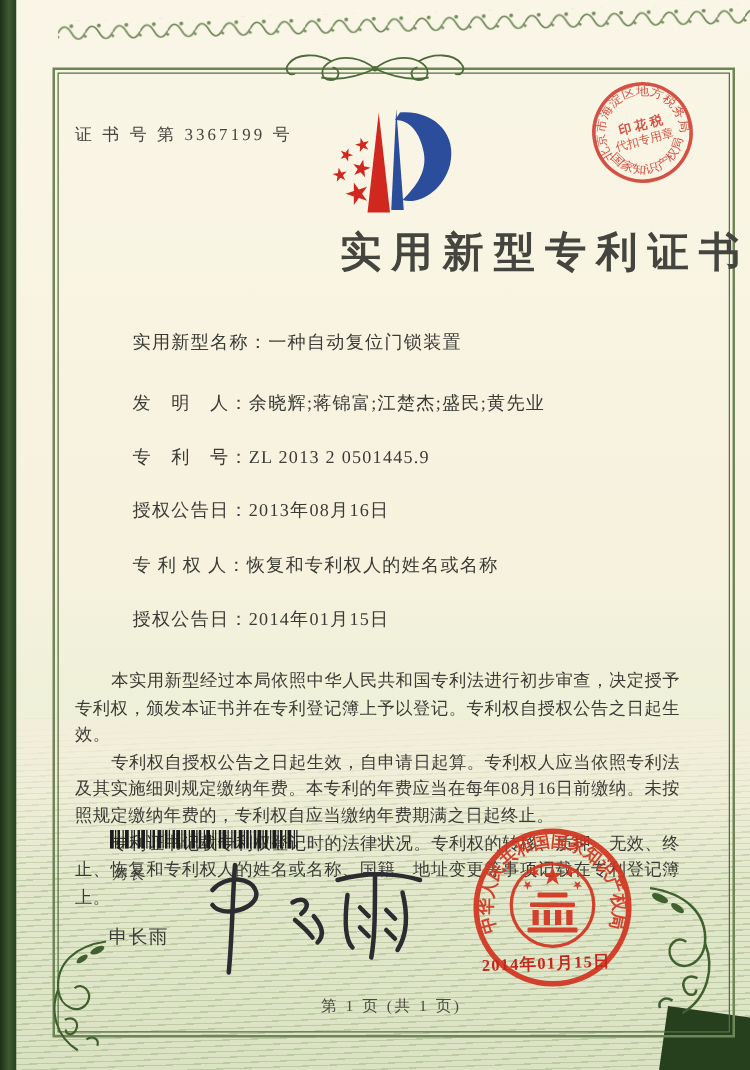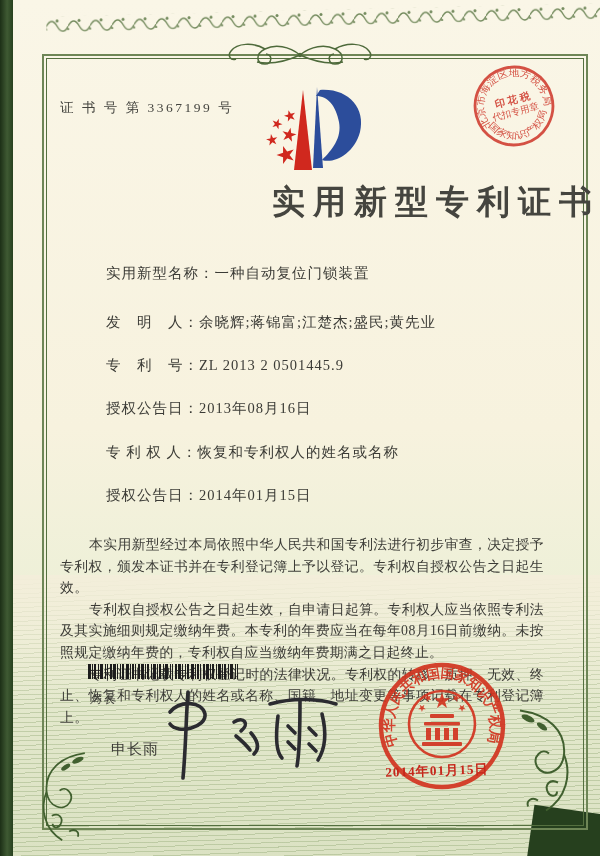--- a/index.html
+++ b/index.html
@@ -29,21 +29,21 @@
   
   .cert-no{left:60px;top:99px;font-size:13.5px;letter-spacing:2.5px;color:#44443f;text-align:center;}
   .title{left:0;right:0;top:180px;text-align:right;font-size:33px;font-weight:bold;
     letter-spacing:8px;color:#45453f;}
   .field{left:62px;white-space:nowrap;font-size:14.5px;letter-spacing:1px;color:#3b3b36;margin-left:44px;}
   .f0{top:264px}.f1{top:313px}.f2{top:356px}.f3{top:399px}.f4{top:443px}.f5{top:486px}
   .paras{left:60px;top:534px;width:484px;font-size:13.8px;line-height:21.6px;
     text-align:justify;letter-spacing:.4px;color:#3c3c37;}
   .paras p{margin:0;text-indent:2.1em;}
   .sig-title{left:90px;top:692px;font-size:11px;letter-spacing:3px;color:#3b3b36;font-style:italic;}
-  .sig-name{left:87px;top:740px;font-size:15px;letter-spacing:1px;color:#3b3b36;margin-left:24px;}
+  .sig-name{left:87px;top:740px;font-size:15px;letter-spacing:1px;color:#3b3b36;}
   .signature{left:148px;top:686px;width:205px;height:98px;}
   .barcode{left:88px;top:664px;width:152px;height:15px;}
   .seal{left:372px;top:654px;width:140px;height:144px;}
   .seal-date{left:362px;top:762px;width:150px;text-align:center;color:#c6271b;
     font-size:13.2px;letter-spacing:1px;transform:rotate(-2deg);font-weight:bold;}
   .tax-stamp{left:460px;top:52px;width:108px;height:108px;}
   .footer{left:42px;top:797px;width:542px;text-align:center;font-size:12.5px;
     letter-spacing:2px;color:#4a4a42;}
 </style>
 </head>
@@ -207,14 +207,15 @@
         <rect x="54" y="72" width="5" height="12"></rect>
         <rect x="63" y="72" width="5" height="12"></rect>
         <rect x="72" y="72" width="5" height="12"></rect>
         <rect x="81" y="72" width="5" height="12"></rect>
         <rect x="50" y="86" width="40" height="4" rx="1"></rect>
       </g>
     </g>
   </svg>
   <div class="abs seal-date">2014年01月15日</div>
 
+  <div class="abs footer">第 1 页 (共 1 页)</div>
 
 </div>
 
 </body></html>

